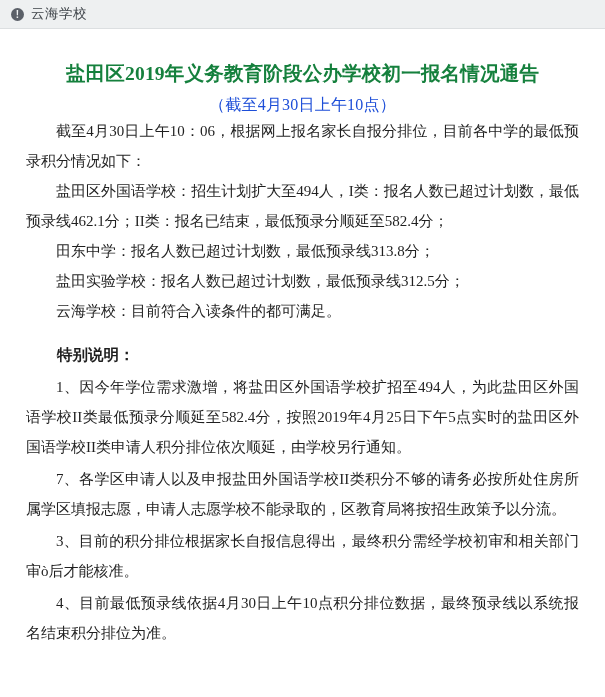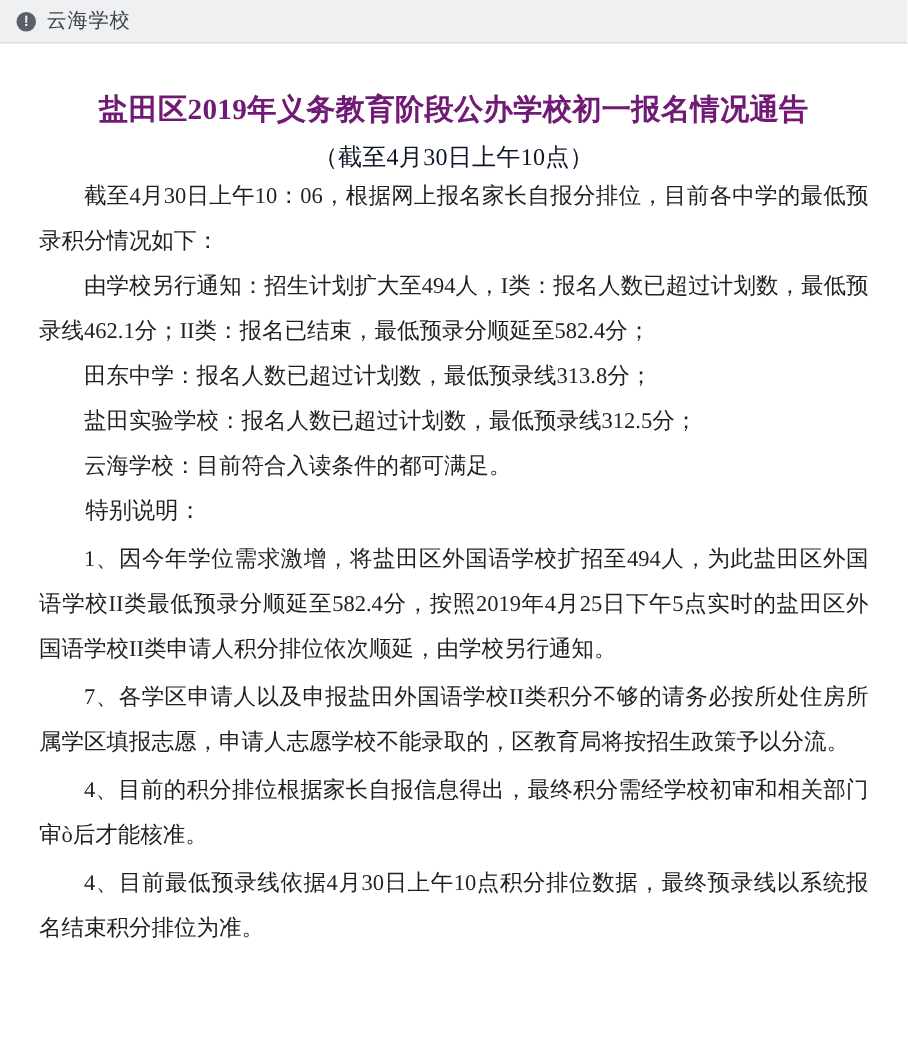--- a/index.html
+++ b/index.html
@@ -53,49 +53,50 @@
   
   .content {
     padding: 22px 26px 0 26px;
     box-sizing: border-box;
   }
   .doc-title {
     text-align: center;
     font-size: 19.5px;
     font-weight: bold;
     letter-spacing: 0.2px;
-    color: #701a75;
+    color: #15803d;
     line-height: 1.3;
     margin: 10px 0 0 0;
     font-family: "Liberation Serif", serif;
   }
   .doc-subtitle {
     text-align: center;
     font-size: 16px;
-    color: #0f172a;
+    color: #1d4ed8;
     margin-top: 9px;
     letter-spacing: 0.2px;
   }
   .para {
     font-size: 15px;
     line-height: 30px;
     color: #1f1f1f;
     margin: 0;
     text-align: justify;
     text-justify: inter-ideograph;
   }
   .salutation {
     margin-top: 22px;
   }
   .indent {
     text-indent: 2em;
   }
   .strong-head {
-    font-weight: normal;
+    font-weight: bold;
     text-indent: 2em;
+    margin-top: 14px;
     font-size: 15.5px;
   }
   .block-gap {
     margin-top: 2px;
   }
 </style>
 </head>
 <body>
 
 <div class="page">
@@ -106,26 +107,26 @@
   </div>
 
   <div class="content">
 
     <h1 class="doc-title">盐田区2019年义务教育阶段公办学校初一报名情况通告</h1>
     <div class="doc-subtitle">（截至4月30日上午10点）</div>
 
 
     <p class="para indent">截至4月30日上午10：06，根据网上报名家长自报分排位，目前各中学的最低预录积分情况如下：</p>
 
-    <p class="para indent">由学校另行通知：招生计划扩大至494人，I类：报名人数已超过计划数，最低预录线462.1分；II类：报名已结束，最低预录分顺延至582.4分；</p>
+    <p class="para indent">盐田区外国语学校：招生计划扩大至494人，I类：报名人数已超过计划数，最低预录线462.1分；II类：报名已结束，最低预录分顺延至582.4分；</p>
     <p class="para indent">田东中学：报名人数已超过计划数，最低预录线313.8分；</p>
     <p class="para indent">盐田实验学校：报名人数已超过计划数，最低预录线312.5分；</p>
     <p class="para indent">云海学校：目前符合入读条件的都可满足。</p>
 
     <p class="para strong-head">特别说明：</p>
 
     <p class="para indent block-gap">1、因今年学位需求激增，将盐田区外国语学校扩招至494人，为此盐田区外国语学校II类最低预录分顺延至582.4分，按照2019年4月25日下午5点实时的盐田区外国语学校II类申请人积分排位依次顺延，由学校另行通知。</p>
     <p class="para indent block-gap">7、各学区申请人以及申报盐田外国语学校II类积分不够的请务必按所处住房所属学区填报志愿，申请人志愿学校不能录取的，区教育局将按招生政策予以分流。</p>
-    <p class="para indent block-gap">4、目前的积分排位根据家长自报信息得出，最终积分需经学校初审和相关部门审ò后才能核准。</p>
+    <p class="para indent block-gap">3、目前的积分排位根据家长自报信息得出，最终积分需经学校初审和相关部门审ò后才能核准。</p>
     <p class="para indent block-gap">4、目前最低预录线依据4月30日上午10点积分排位数据，最终预录线以系统报名结束积分排位为准。</p>
 
   </div>
 </div>
 
 </body></html>

